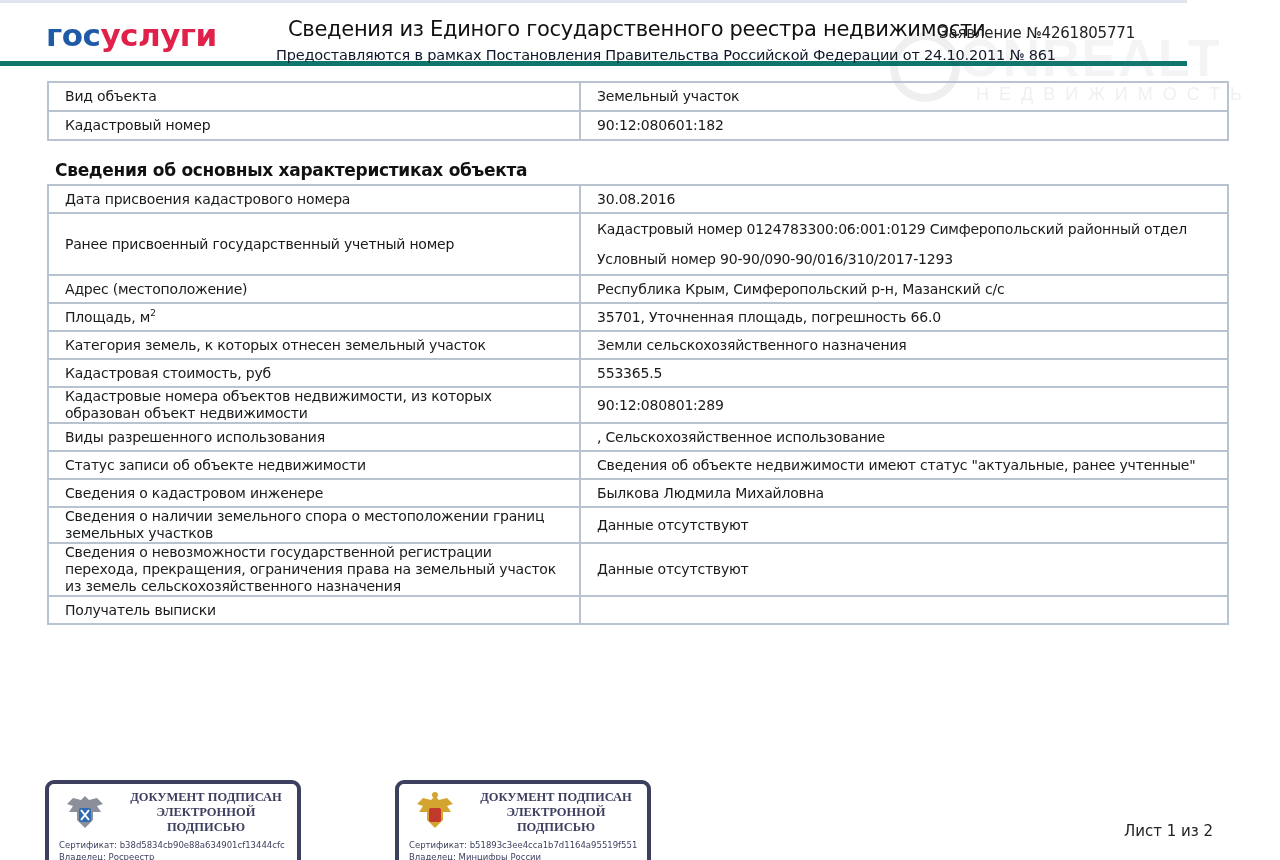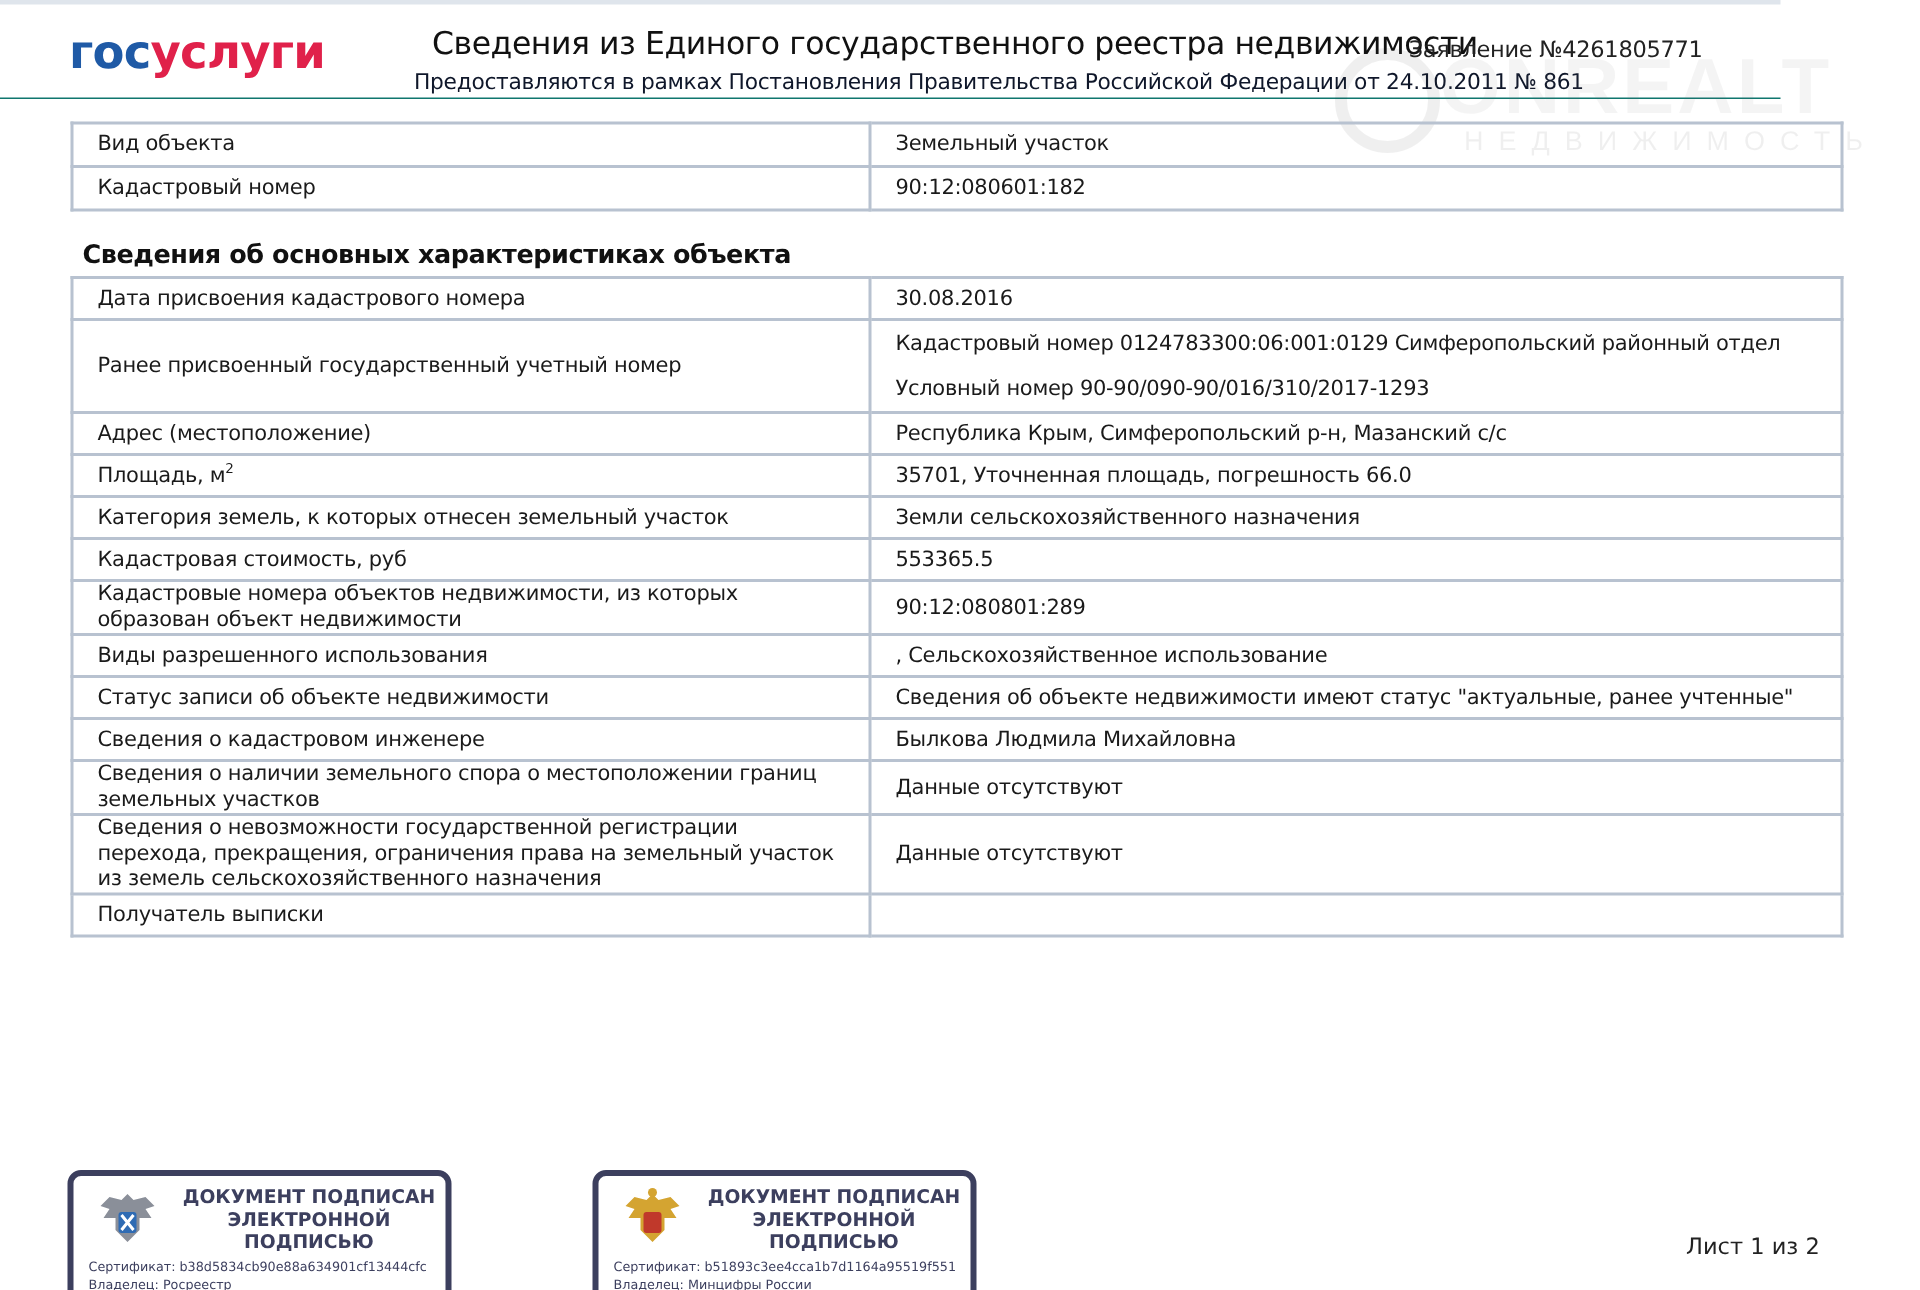--- a/index.html
+++ b/index.html
@@ -8,21 +8,21 @@
       background: #ffffff;
       overflow: hidden;
       font-family: "Liberation Sans", "DejaVu Sans", sans-serif;
       color: #1a1a1a;
     }
     .page { position: relative; width: 1280px; height: 860px; }
 
     
     .header {
       position: absolute; left: 0; top: 0; width: 1187px; height: 66px;
-      border-bottom: 1px solid #0f766e;
+      border-bottom: 5px solid #0f766e;
       border-top: 3px solid #dfe5ec;
       box-sizing: border-box;
     }
     .logo {
       position: absolute; left: 46px; top: 14px;
       font-size: 31px; font-weight: bold; letter-spacing: -0.5px;
       font-family: "DejaVu Sans", sans-serif;
     }
     .logo .gos { color: #1f5aa6; }
     .logo .usl { color: #e0214a; }
@@ -106,21 +106,21 @@
       font-family: "DejaVu Sans", sans-serif;
     }
     #stamp-1 { left: 45px; }
     #stamp-2 { left: 395px; }
     .stamp .emblem {
       position: absolute; left: 14px; top: 6px; width: 44px; height: 44px;
     }
     .stamp .stamp-title {
       position: absolute; left: 62px; top: 6px; width: 190px;
       text-align: center; font-size: 12.5px; line-height: 15px;
-      color: #3c3f5e; font-weight: bold;
+      color: #3c3f5e; font-weight: bold; font-family: Liberation Serif, serif;
     }
     .stamp .cert {
       position: absolute; left: 10px; top: 56px;
       font-size: 8.5px; color: #3c3f5e; white-space: nowrap;
     }
     .stamp .owner {
       position: absolute; left: 10px; top: 68px;
       font-size: 8.5px; color: #3c3f5e; white-space: nowrap;
     }
     .page-count {

